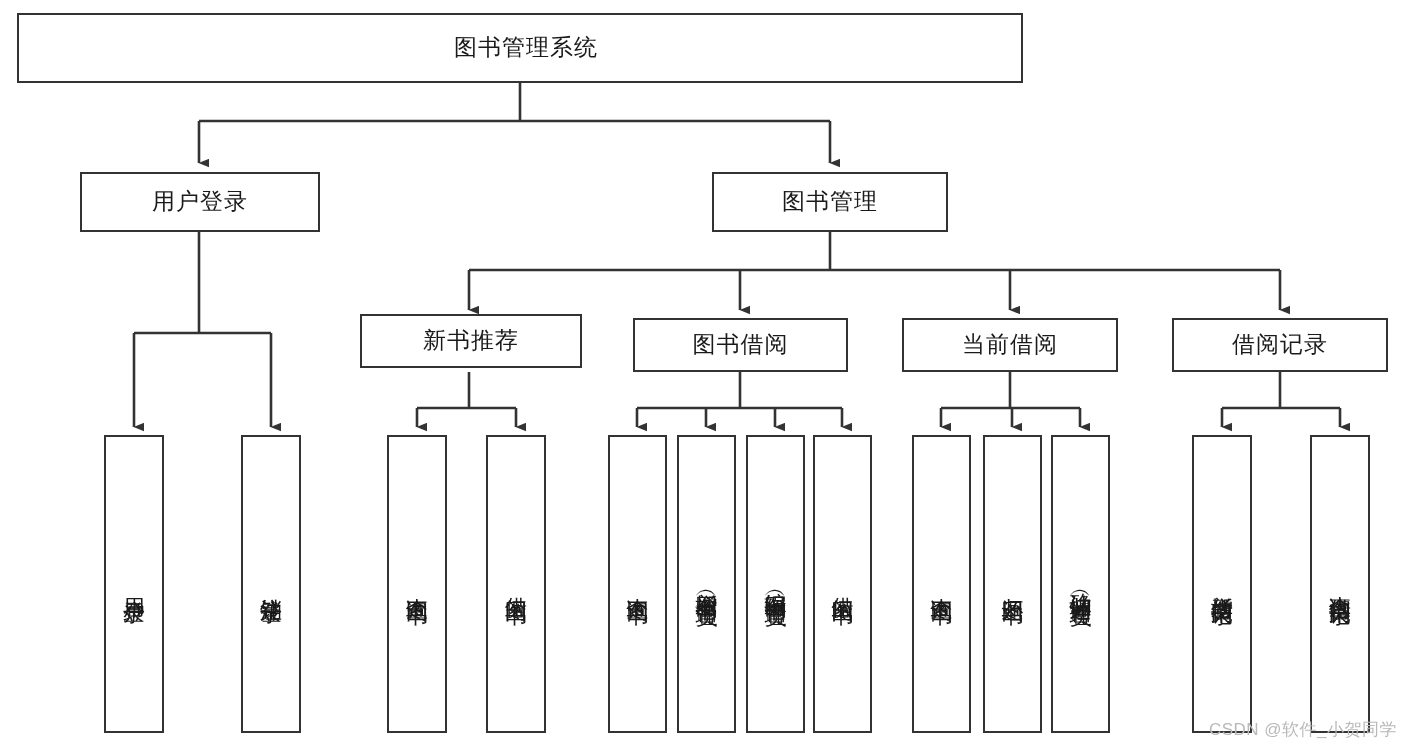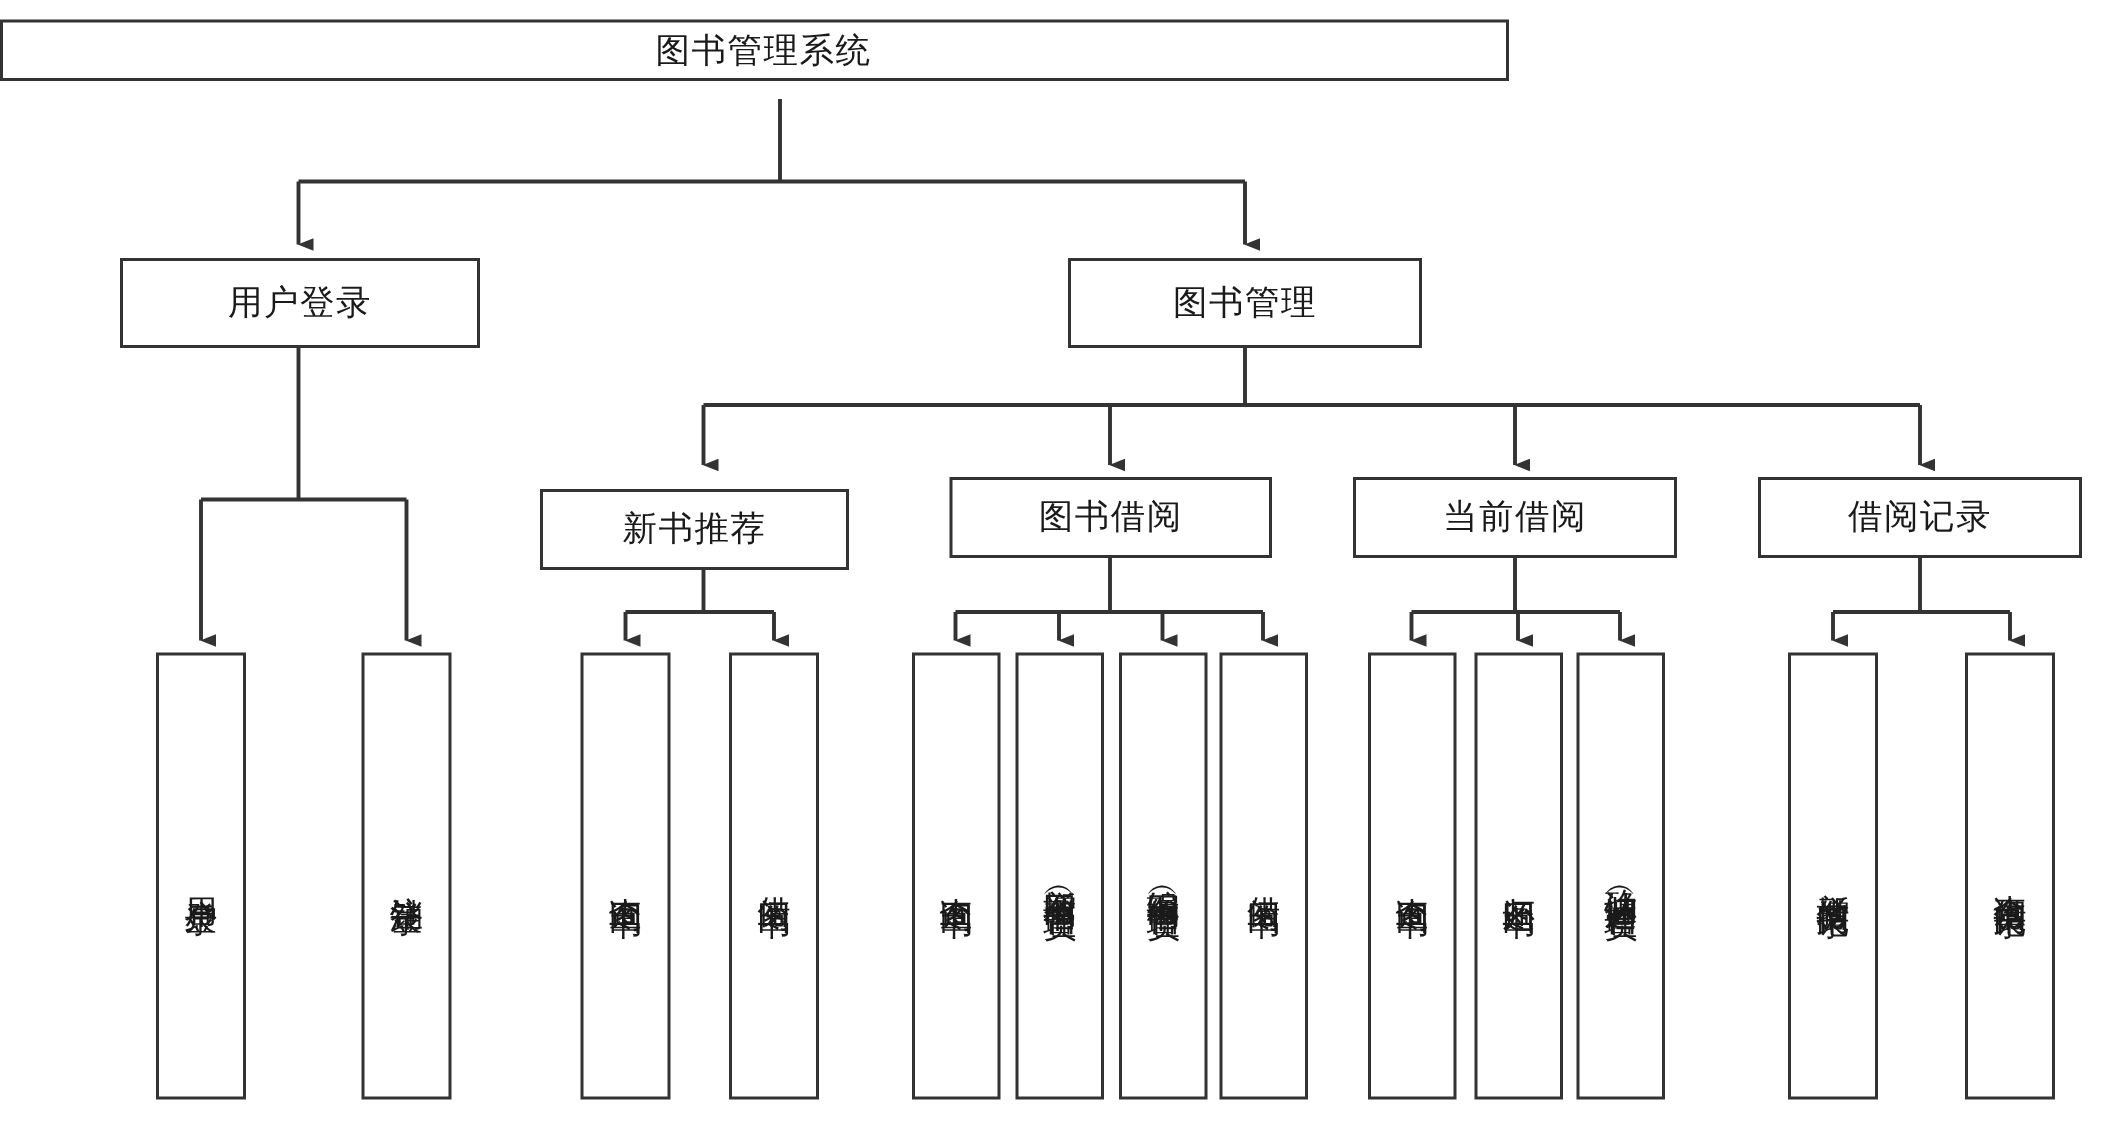--- a/index.html
+++ b/index.html
@@ -117,32 +117,32 @@
       <path d="M1012,408 L1012,427" marker-end="url(#arrowhead)"></path>
       <path d="M1080,408 L1080,427" marker-end="url(#arrowhead)"></path>
 
       <path d="M1280,372 L1280,408"></path>
       <path d="M1222,408 L1340,408"></path>
       <path d="M1222,408 L1222,427" marker-end="url(#arrowhead)"></path>
       <path d="M1340,408 L1340,427" marker-end="url(#arrowhead)"></path>
     </g>
   </svg>
 
-  <div class="node horiz" style="left:0; top:13px; width:1006px; height:41px;padding-left:12px;">
+  <div class="node horiz" style="left:17px; top:13px; width:1006px; height:70px;padding-left:12px;">
     <span class="label">图书管理系统</span>
   </div>
 
   <div class="node horiz" style="left:80px; top:172px; width:240px; height:60px;">
     <span class="label">用户登录</span>
   </div>
   <div class="node horiz" style="left:712px; top:172px; width:236px; height:60px;justify-content:center;">
     <span class="label">图书管理</span>
   </div>
 
-  <div class="node horiz" style="left:360px; top:326px; width:206px; height:54px;">
+  <div class="node horiz" style="left:360px; top:314px; width:222px; height:54px;">
     <span class="label">新书推荐</span>
   </div>
   <div class="node horiz" style="left:633px; top:318px; width:215px; height:54px;">
     <span class="label">图书借阅</span>
   </div>
   <div class="node horiz" style="left:1172px; top:318px; width:216px; height:54px;">
     <span class="label">借阅记录</span>
   </div>
   <div class="node horiz" style="left:902px; top:318px; width:216px; height:54px;">
     <span class="label">当前借阅</span>
@@ -181,14 +181,15 @@
   <div class="node vert" style="left:1051px; top:435px; width:59px; height:298px;">
     <span class="label">确认归还（管理员）</span>
   </div>
   <div class="node vert" style="left:1192px; top:435px; width:60px; height:298px;">
     <span class="label">新增借阅记录</span>
   </div>
   <div class="node vert" style="left:1310px; top:435px; width:60px; height:298px;">
     <span class="label">查询借阅记录</span>
   </div>
 
+  <div id="watermark">CSDN @软件_小贺同学</div>
 
 </div>
 
 </body></html>

